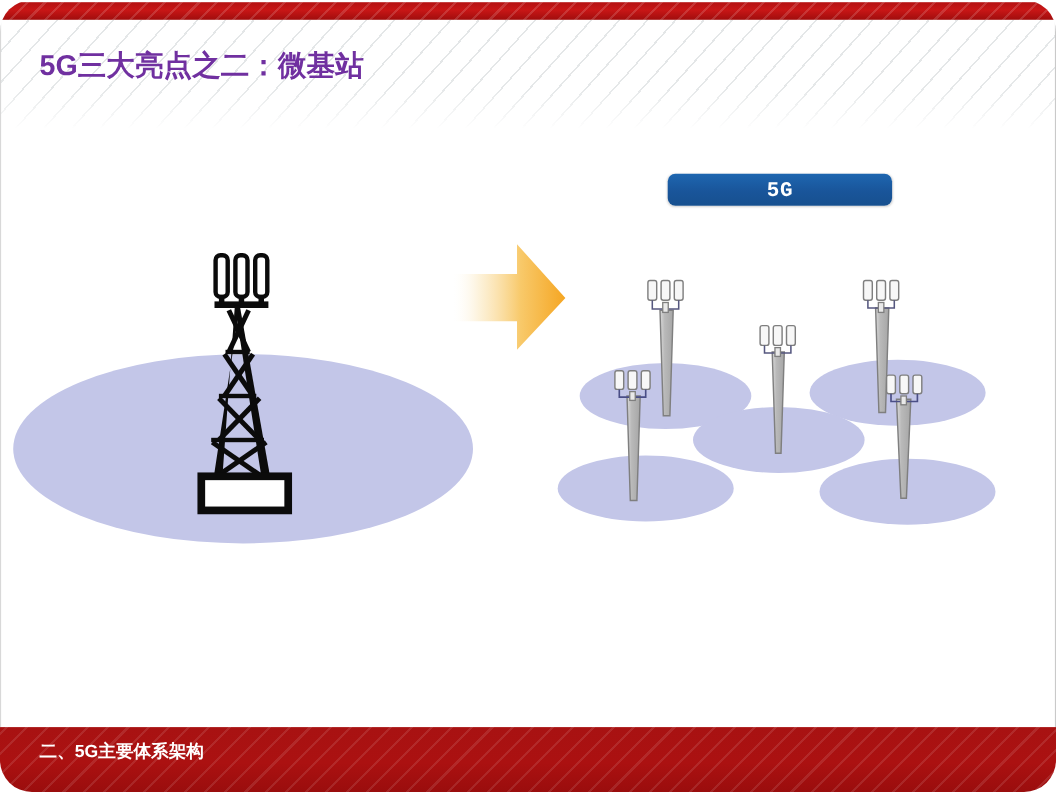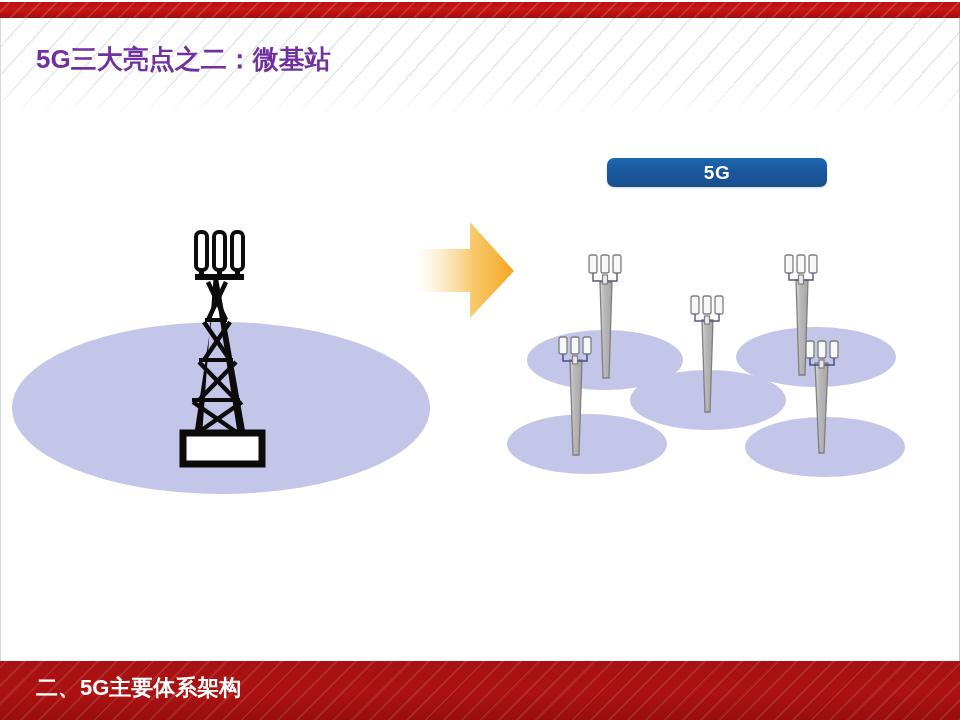--- a/index.html
+++ b/index.html
@@ -9,20 +9,21 @@
   }
   body {
     font-family: "Liberation Sans", "DejaVu Sans", sans-serif;
   }
   #slide {
     position: relative;
     width: 960px;
     height: 720px;
     overflow: hidden;
     background: #ffffff;
+    border-radius: 29px;
   }
 
   
   .top-band {
     position: absolute;
     left: 0;
     top: 2px;
     width: 960px;
     height: 16px;
     background:
@@ -96,21 +97,21 @@
     color: #ffffff;
     font-size: 19px;
     font-weight: bold;
     display: flex;
     align-items: center;
     justify-content: center;
     letter-spacing: 0.5px;
     box-shadow: 0 1px 2px rgba(0,0,0,0.18);
   }
   #pill-4g { left: 122px; top: 162px; width: 198px; height: 31px; }
-  #pill-5g { left: 607px; top: 158px; width: 220px; height: 29px; }
+  #pill-5g { left: 607px; top: 158px; width: 204px; height: 29px; font-family: Liberation Mono, monospace; }
 
   
   #art {
     position: absolute;
     left: 0;
     top: 0;
     width: 960px;
     height: 720px;
     pointer-events: none;
   }
@@ -127,21 +128,21 @@
         rgba(255,255,255,0.10) 0px,
         rgba(255,255,255,0.10) 2px,
         rgba(255,255,255,0.0) 2px,
         rgba(255,255,255,0.0) 13px),
       linear-gradient(to bottom, #a81212 0%, #ab1111 55%, #9a0d0d 100%);
   }
   .footer-title {
     position: absolute;
     left: 36px;
     top: 673px;
-    font-size: 22px;
+    font-size: 16px;
     font-weight: bold;
     color: #ffffff;
     white-space: nowrap;
   }
 </style>
 </head>
 <body>
 
 <div id="slide">
 

